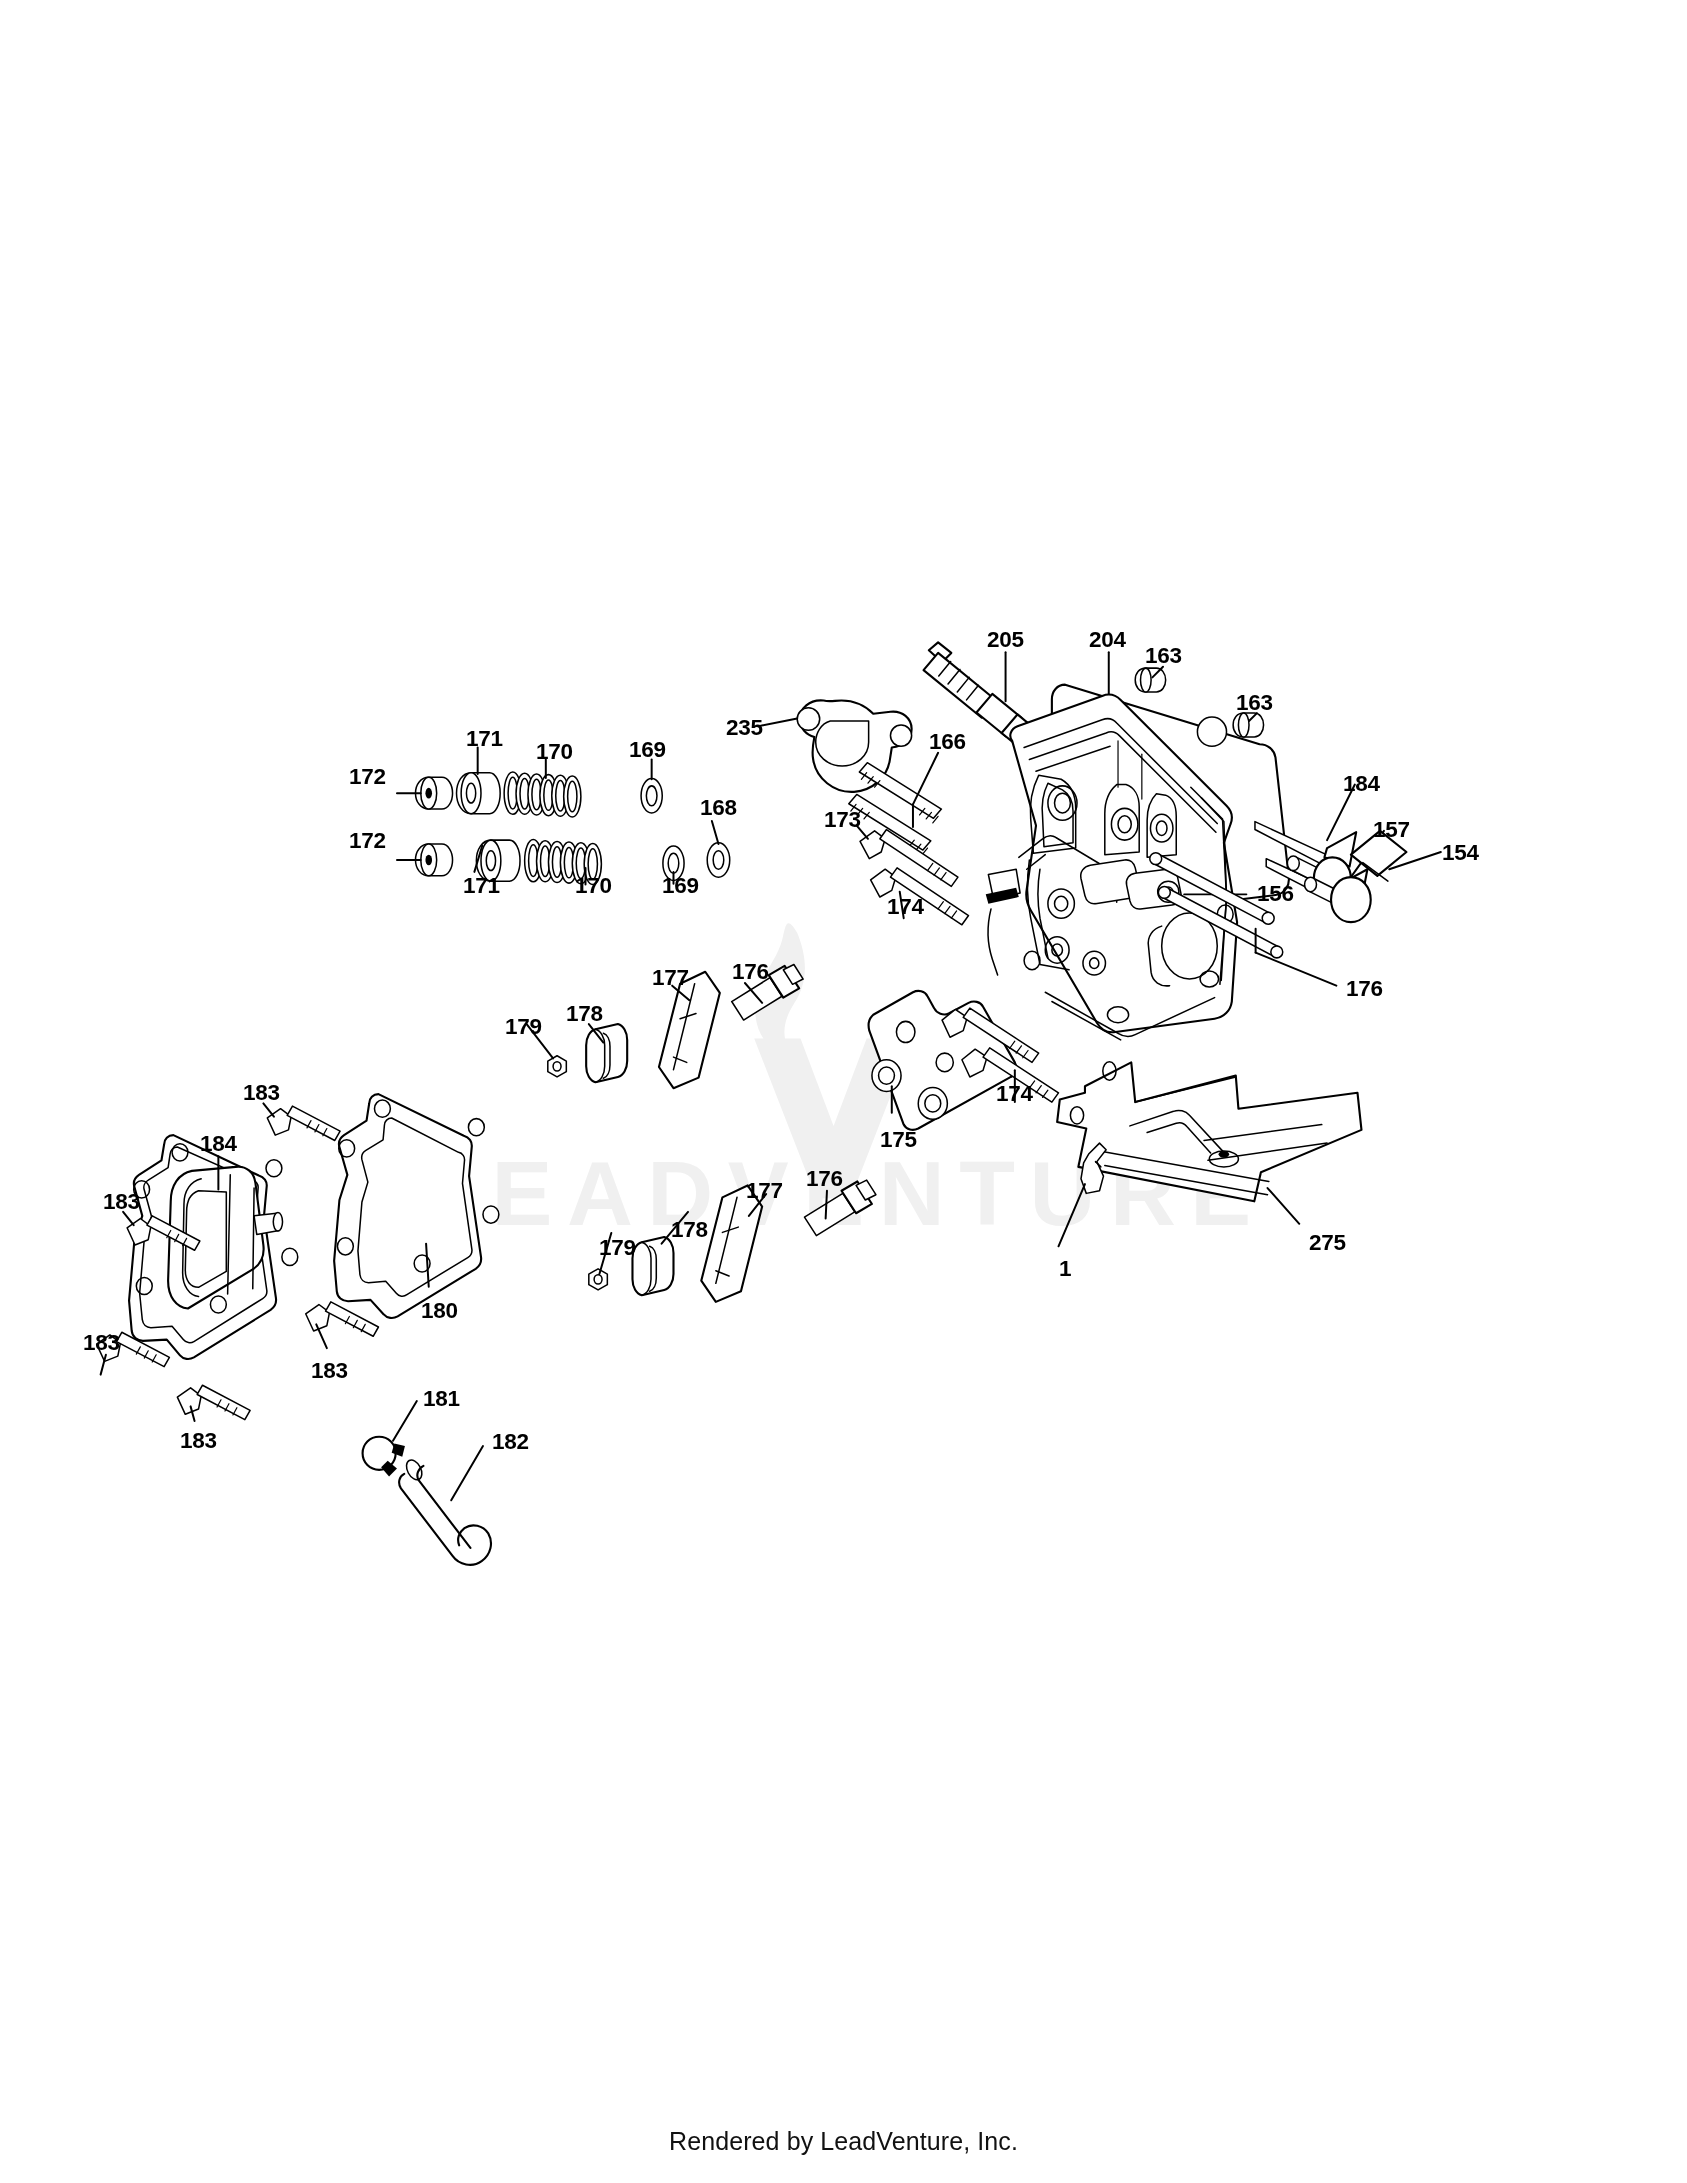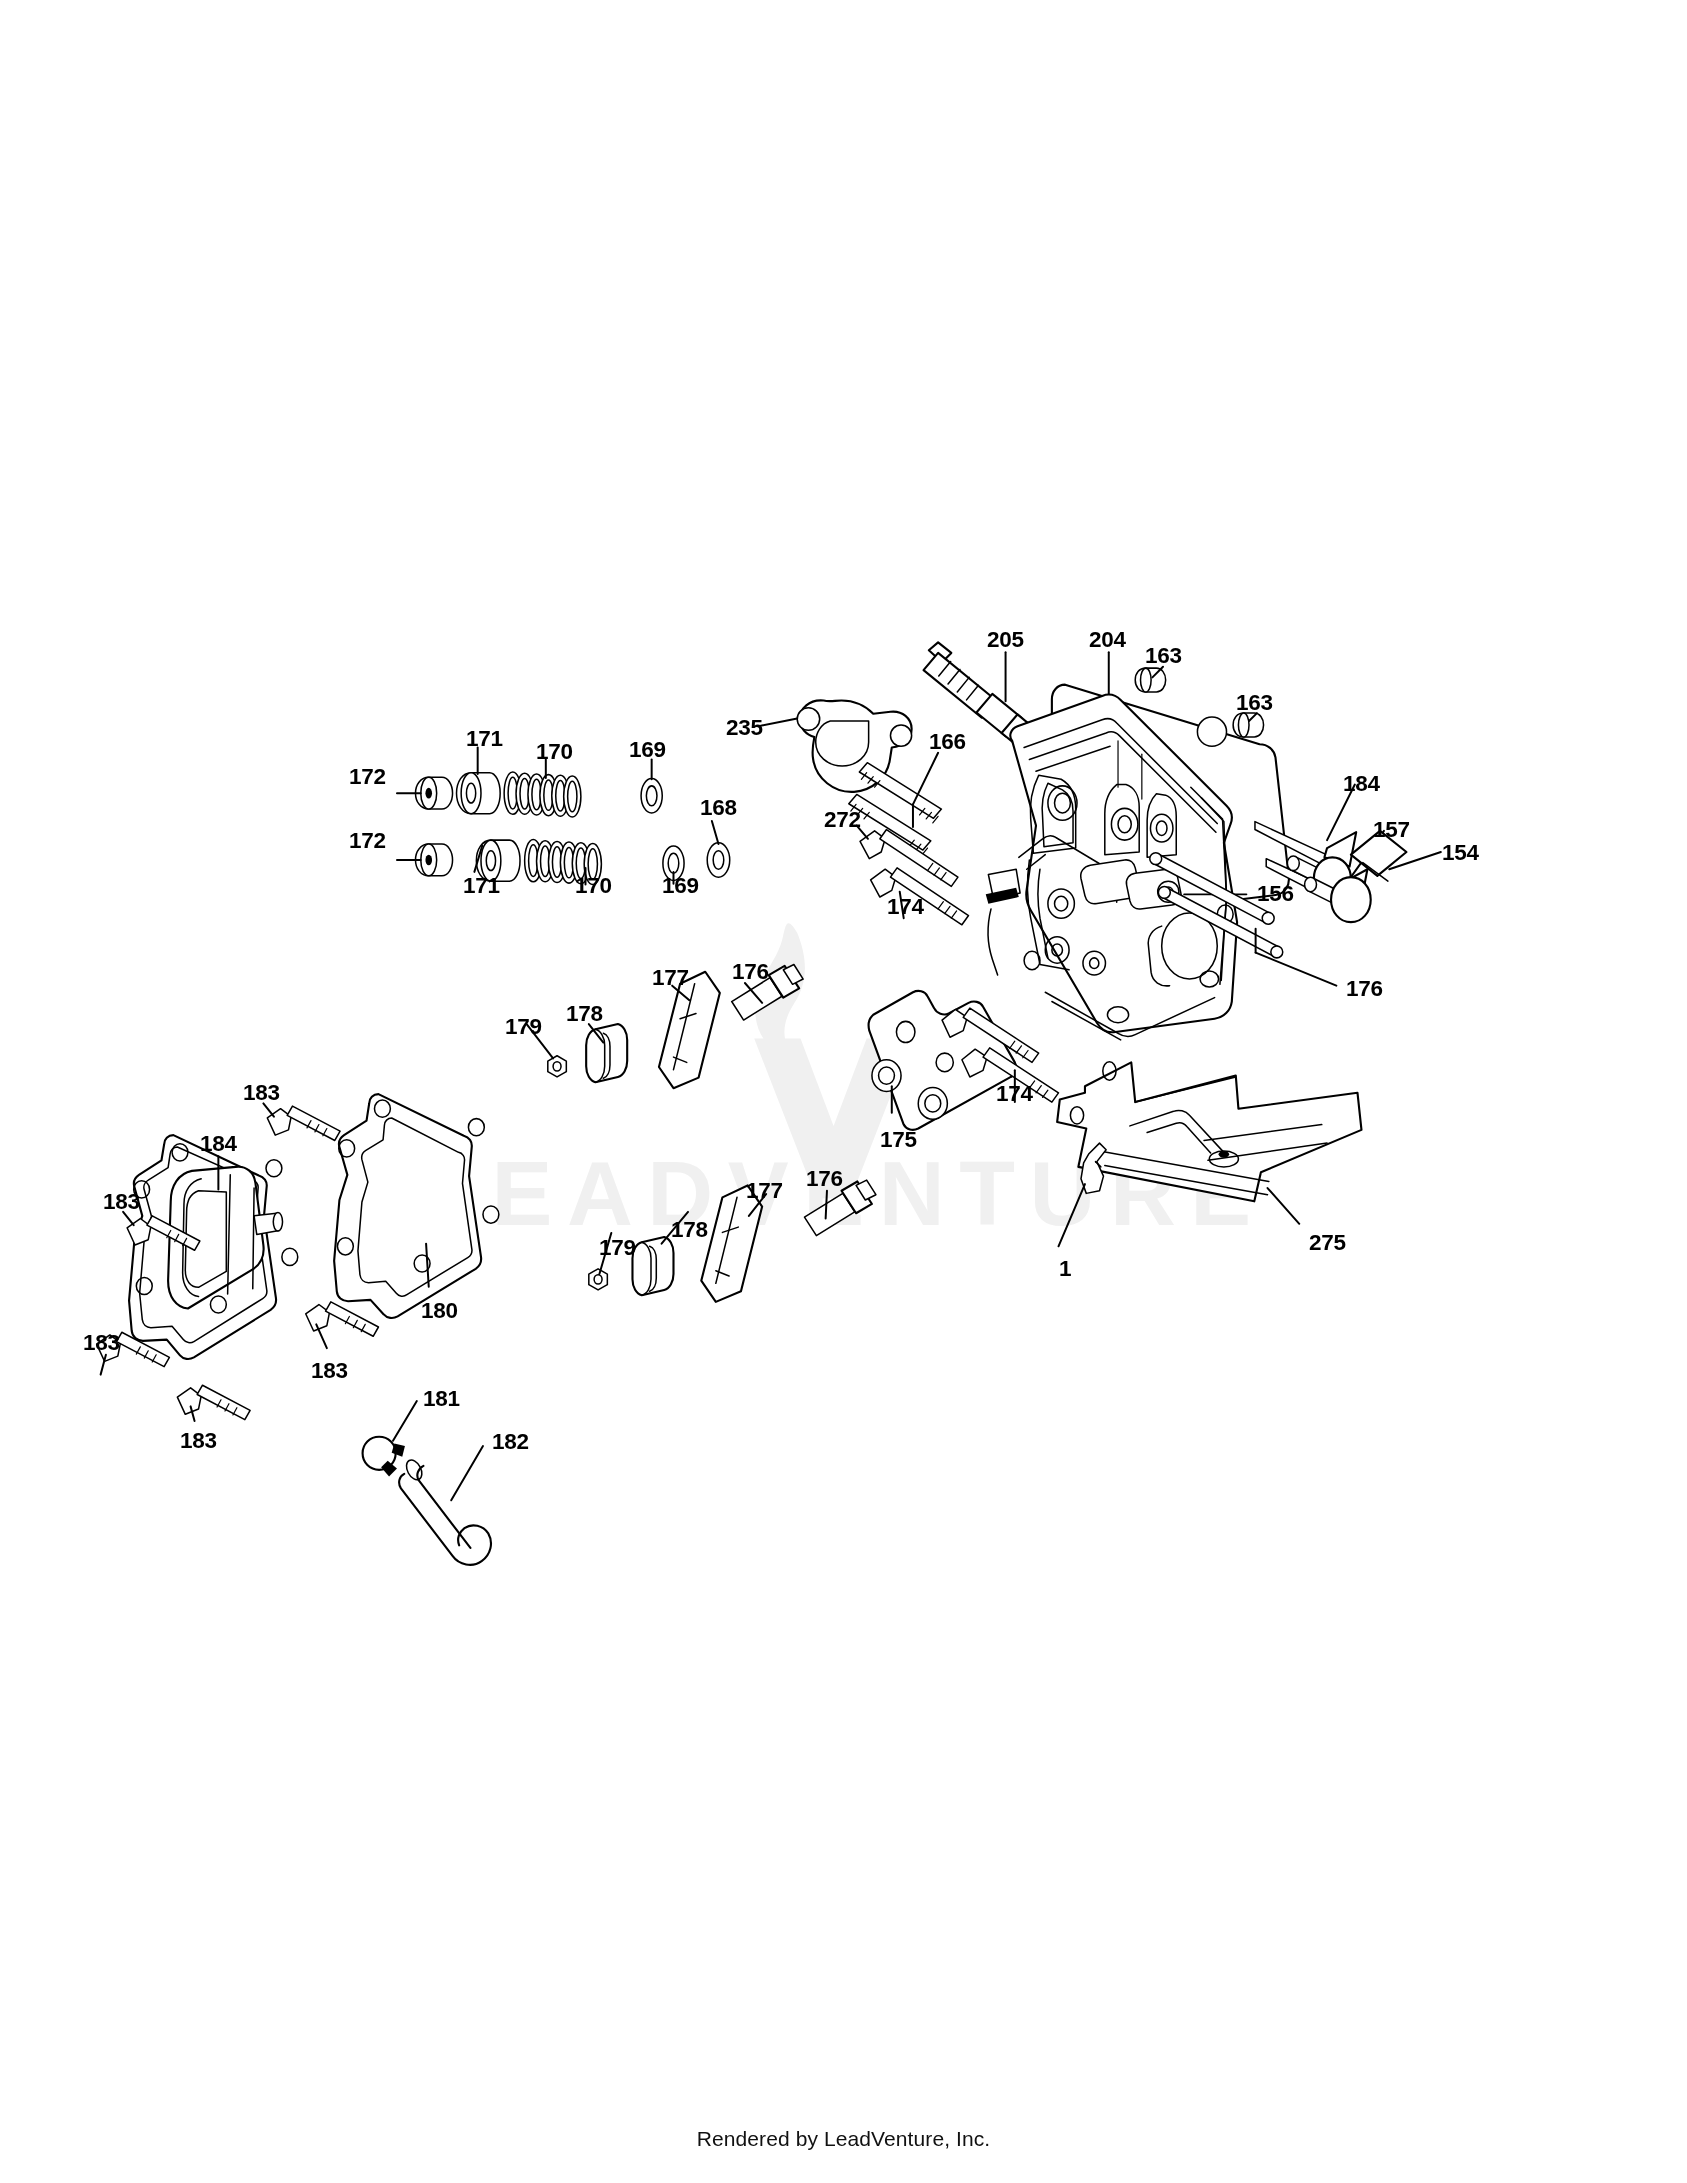--- a/index.html
+++ b/index.html
@@ -9,21 +9,21 @@
     font-family:"Liberation Sans", sans-serif;
     color:#000;
     position:relative;
     overflow:hidden;
   }
   #sheet{position:absolute;inset:0;width:1687px;height:2183px;}
   #diagram-svg{position:absolute;left:0;top:0;width:1687px;height:2183px;}
   #footer{
     position:absolute;left:0;right:0;top:2127px;
     text-align:center;
-    font-size:21px;
+    font-size:25px;
     font-family:"Liberation Sans", sans-serif;
     color:#111;
     letter-spacing:0.1px;
   }
   .callout-label{
     position:absolute;
     font-family:"Liberation Sans", sans-serif;
     font-weight:bold;
     font-size:22.5px;
     color:#000;
@@ -616,21 +616,21 @@
     <div class="callout-label" style="left:1089px;top:629px">204</div>
     <div class="callout-label" style="left:1145px;top:645px">163</div>
     <div class="callout-label" style="left:1236px;top:692px">163</div>
     <div class="callout-label" style="left:726px;top:717px">235</div>
     <div class="callout-label" style="left:929px;top:731px">166</div>
     <div class="callout-label" style="left:1343px;top:773px">184</div>
     <div class="callout-label" style="left:466px;top:728px">171</div>
     <div class="callout-label" style="left:536px;top:741px">170</div>
     <div class="callout-label" style="left:629px;top:739px">169</div>
     <div class="callout-label" style="left:349px;top:766px">172</div>
-    <div class="callout-label" style="left:824px;top:809px">272</div>
+    <div class="callout-label" style="left:824px;top:809px">173</div>
     <div class="callout-label" style="left:700px;top:797px">168</div>
     <div class="callout-label" style="left:1373px;top:819px">157</div>
     <div class="callout-label" style="left:1442px;top:842px">154</div>
     <div class="callout-label" style="left:349px;top:830px">172</div>
     <div class="callout-label" style="left:1257px;top:883px">156</div>
     <div class="callout-label" style="left:463px;top:875px">171</div>
     <div class="callout-label" style="left:575px;top:875px">170</div>
     <div class="callout-label" style="left:662px;top:875px">169</div>
     <div class="callout-label" style="left:887px;top:896px">174</div>
     <div class="callout-label" style="left:1346px;top:978px">176</div>

